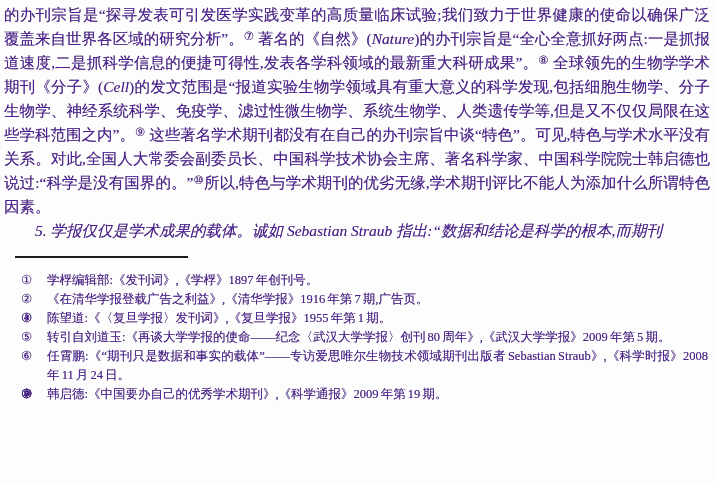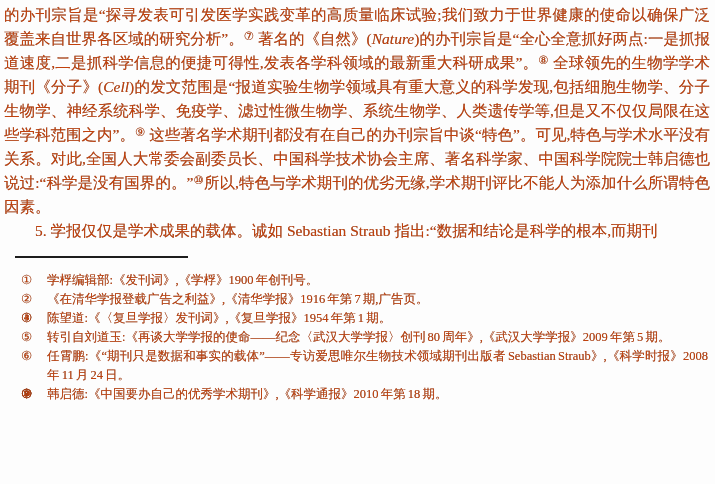--- a/index.html
+++ b/index.html
@@ -18,21 +18,21 @@
     font-family: "Liberation Serif", "DejaVu Serif", serif;
     color: #2a2a2a;
     text-shadow: 0 0 0.4px rgba(45,45,45,0.55);
   }
   .body-text {
     font-size: 15.5px;
     line-height: 24px;
     text-align: justify;
   }
   .para { margin: 0; padding: 0; }
-  .para.indent { text-indent: 31px; }
+  .para.indent { text-indent: 31px; font-style: italic; }
   .latin-italic { font-style: italic; }
   sup.fn-ref {
     font-size: 11.5px;
     line-height: 0;
     vertical-align: 4px;
   }
   .footnote-divider {
     border: none;
     border-top: 2px solid #1d1d1d;
     width: 173px;
@@ -55,35 +55,35 @@
   .fn-marker {
     position: absolute;
     left: 0;
     top: 0;
     width: 20px;
   }
 </style>
 </head>
 <body>
 
-<div class="page" style="background: rgb(253, 253, 253); color: #c2410c;">
+<div class="page" style="background: rgb(253, 253, 253); color: #4c1d95;">
 
   <main class="body-text">
     <p class="para"><span>的办刊宗旨是“探寻发表可引发医学实践变革的高质量临床试验;我们致力于世界健康的使命以确保广泛覆盖来自世界各区域的研究分析”。</span><sup class="fn-ref">⑦</sup><span> 著名的《自然》(</span><span class="latin-italic">Nature</span><span>)的办刊宗旨是“全心全意抓好两点:一是抓报道速度,二是抓科学信息的便捷可得性,发表各学科领域的最新重大科研成果”。</span><sup class="fn-ref">⑧</sup><span> 全球领先的生物学学术期刊《分子》(</span><span class="latin-italic">Cell</span><span>)的发文范围是“报道实验生物学领域具有重大意义的科学发现,包括细胞生物学、分子生物学、神经系统科学、免疫学、滤过性微生物学、系统生物学、人类遗传学等,但是又不仅仅局限在这些学科范围之内”。</span><sup class="fn-ref">⑨</sup><span> 这些著名学术期刊都没有在自己的办刊宗旨中谈“特色”。可见,特色与学术水平没有关系。对此,全国人大常委会副委员长、中国科学技术协会主席、著名科学家、中国科学院院士韩启德也说过:“科学是没有国界的。”</span><sup class="fn-ref">⑩</sup><span>所以,特色与学术期刊的优劣无缘,学术期刊评比不能人为添加什么所谓特色因素。</span></p>
     <p class="para indent"><span>5. 学报仅仅是学术成果的载体。诚如 Sebastian Straub 指出:“数据和结论是科学的根本,而期刊</span></p>
   </main>
 
   <hr class="footnote-divider">
 
   <ol class="footnotes">
-    <li><span class="fn-marker">①</span><span class="fn-text">学桴编辑部:《发刊词》,《学桴》1900 年创刊号。</span></li>
+    <li><span class="fn-marker">①</span><span class="fn-text">学桴编辑部:《发刊词》,《学桴》1897 年创刊号。</span></li>
     <li><span class="fn-marker">②</span><span class="fn-text">《在清华学报登载广告之利益》,《清华学报》1916 年第 7 期,广告页。</span></li>
     <li><span class="fn-marker">③</span></li>
-    <li><span class="fn-marker">④</span><span class="fn-text">陈望道:《〈复旦学报〉发刊词》,《复旦学报》1954 年第 1 期。</span></li>
+    <li><span class="fn-marker">④</span><span class="fn-text">陈望道:《〈复旦学报〉发刊词》,《复旦学报》1955 年第 1 期。</span></li>
     <li><span class="fn-marker">⑤</span><span class="fn-text">转引自刘道玉:《再谈大学学报的使命——纪念〈武汉大学学报〉创刊 80 周年》,《武汉大学学报》2009 年第 5 期。</span></li>
     <li><span class="fn-marker">⑥</span><span class="fn-text">任霄鹏:《“期刊只是数据和事实的载体”——专访爱思唯尔生物技术领域期刊出版者 Sebastian Straub》,《科学时报》2008 年 11 月 24 日。</span></li>
     <li><span class="fn-marker">⑦</span></li>
     <li><span class="fn-marker">⑧</span></li>
     <li><span class="fn-marker">⑨</span></li>
-    <li><span class="fn-marker">⑩</span><span class="fn-text">韩启德:《中国要办自己的优秀学术期刊》,《科学通报》2010 年第 18 期。</span></li>
+    <li><span class="fn-marker">⑩</span><span class="fn-text">韩启德:《中国要办自己的优秀学术期刊》,《科学通报》2009 年第 19 期。</span></li>
   </ol>
 
 </div>
 
 </body></html>

